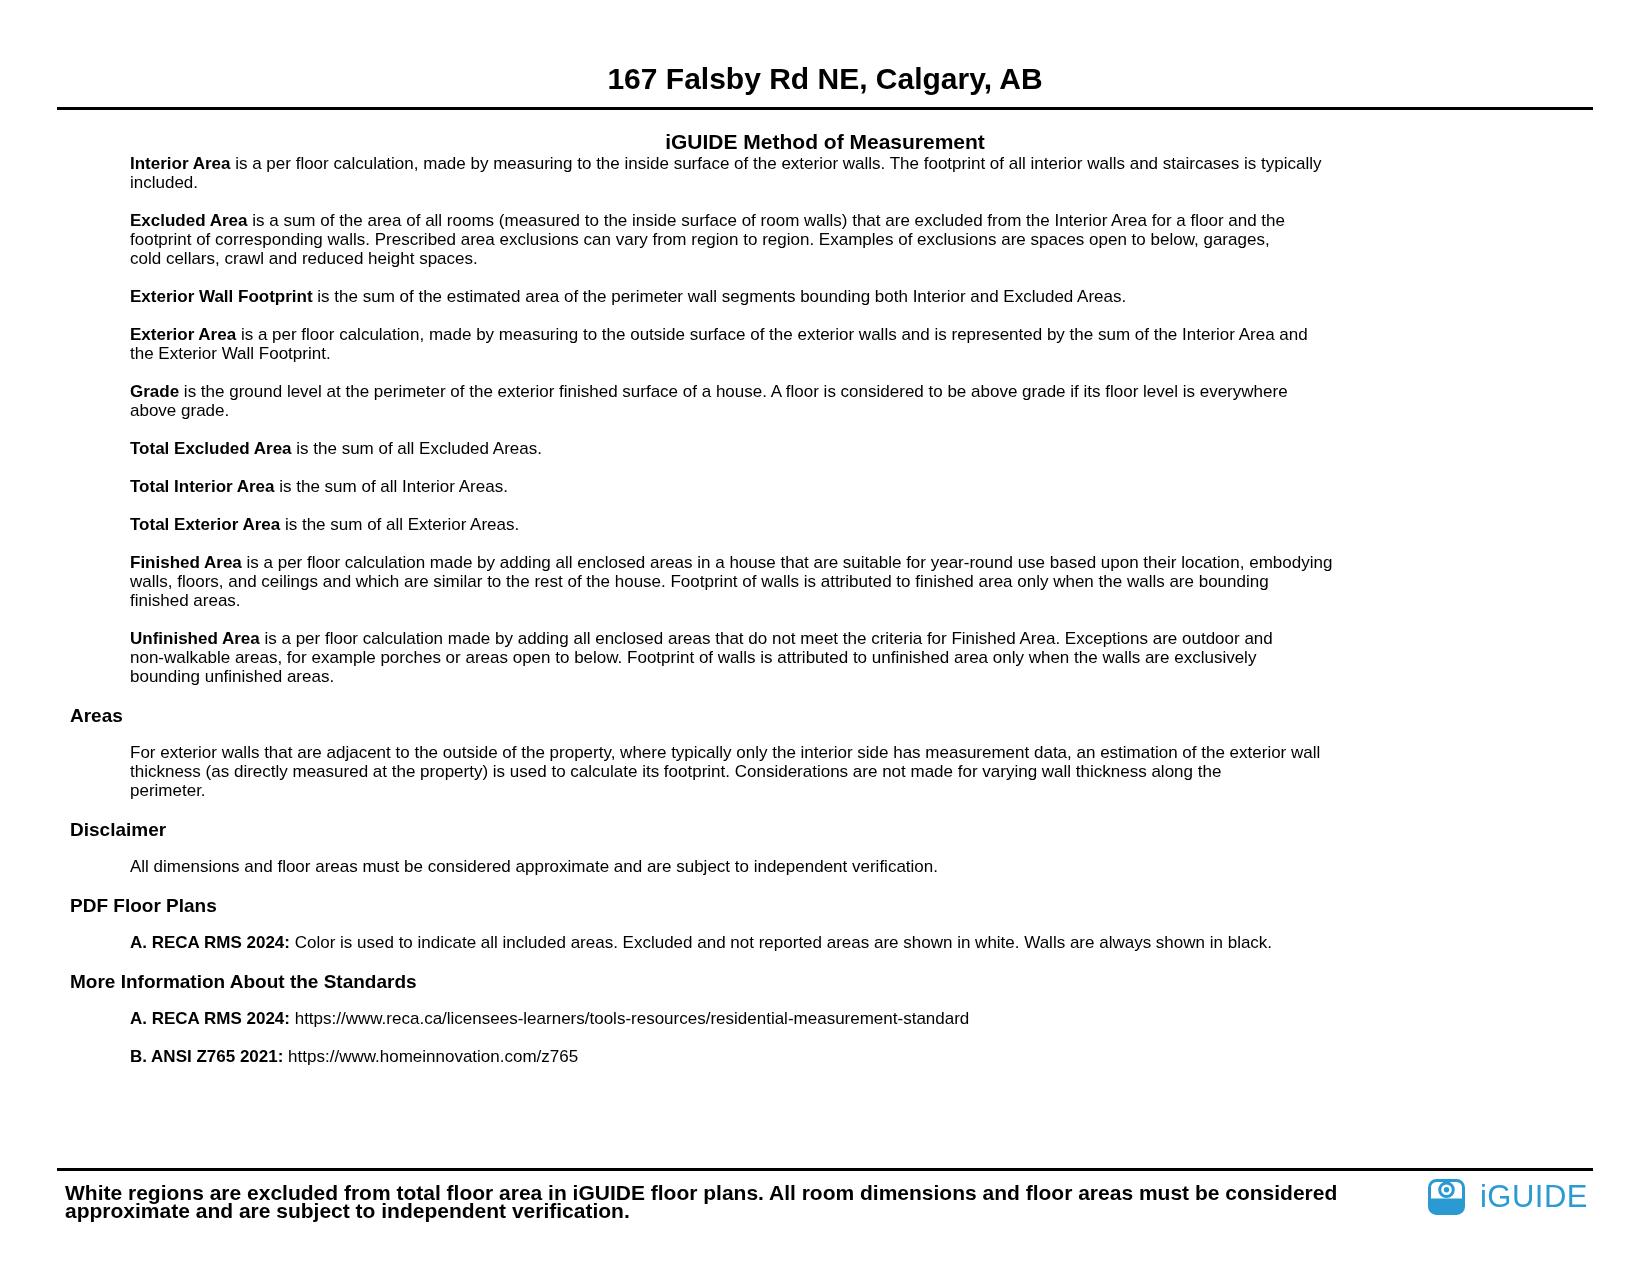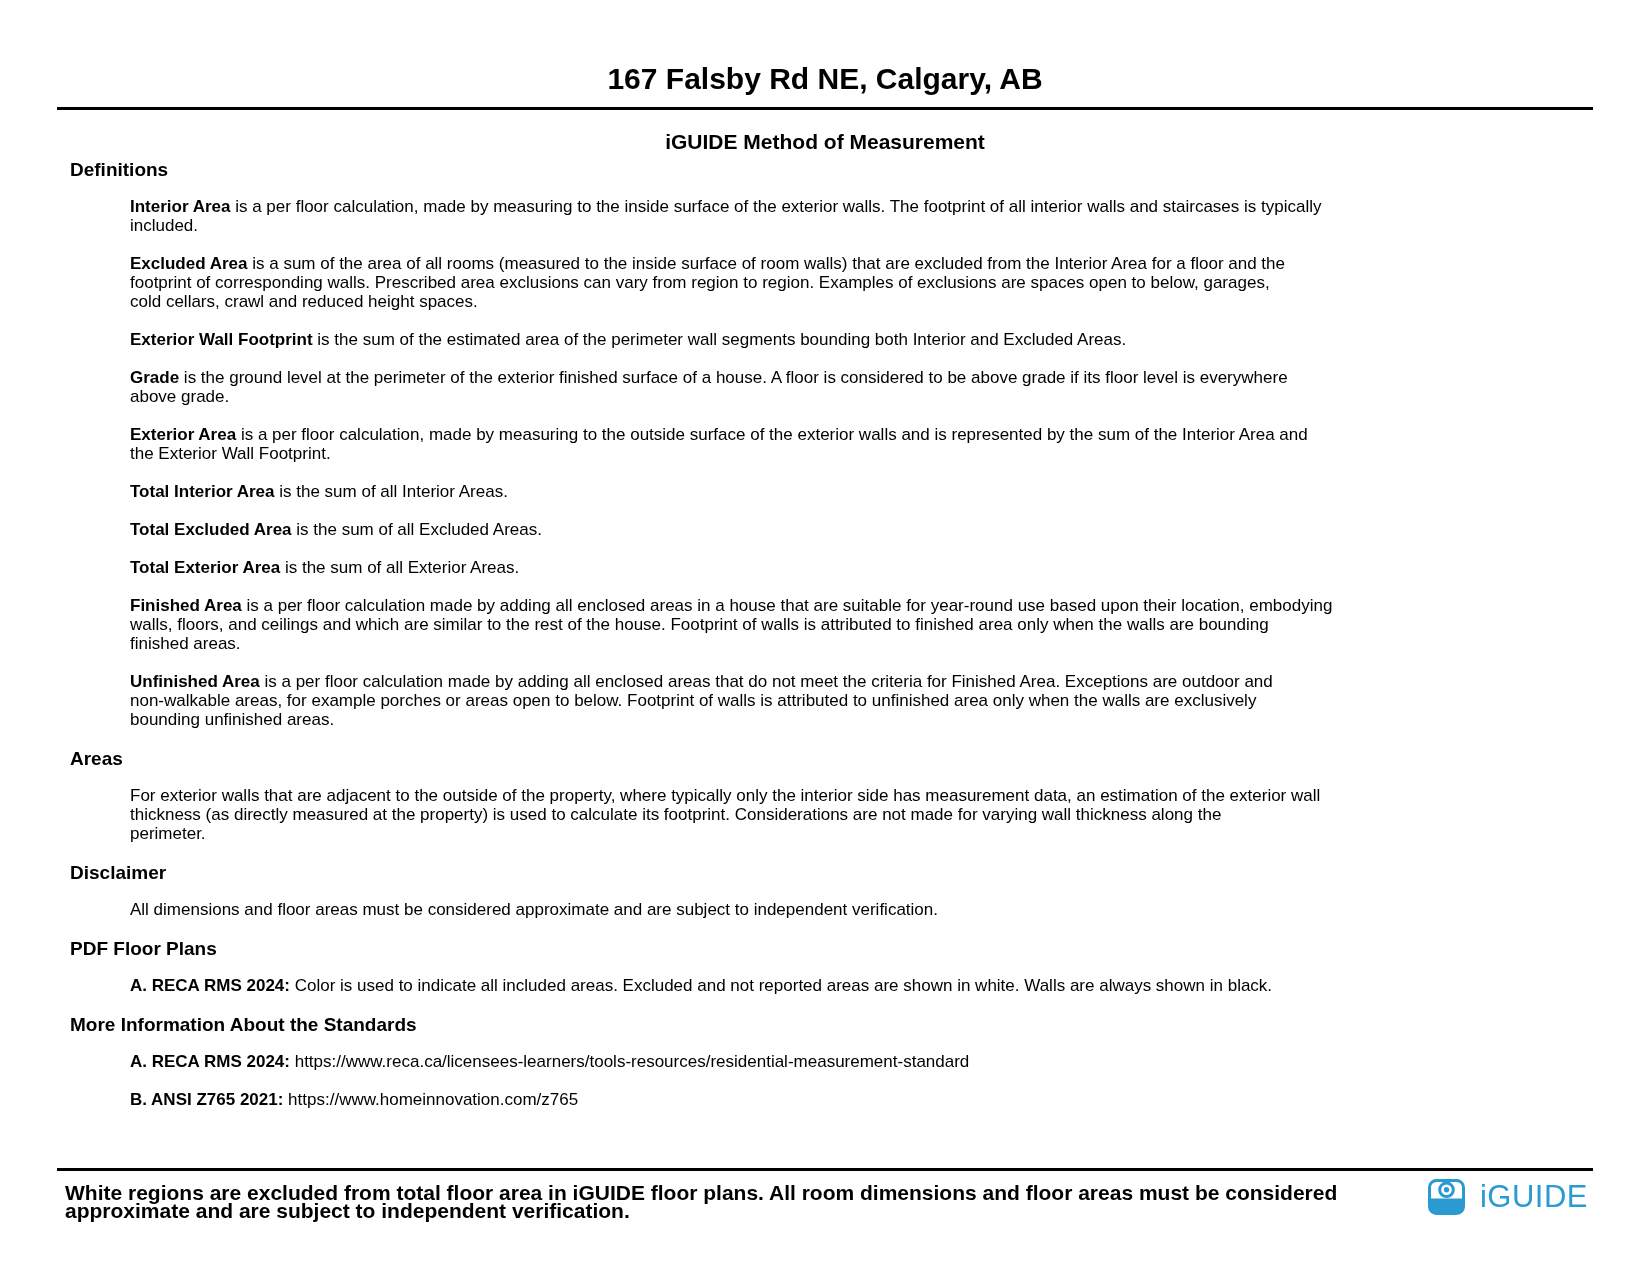--- a/index.html
+++ b/index.html
@@ -29,40 +29,39 @@
 <body>
 
 <div class="page">
 
   <div class="title">167 Falsby Rd NE, Calgary, AB</div>
   <div class="rule"></div>
   <div class="subtitle">iGUIDE Method of Measurement</div>
 
   <div class="content">
 
-    <div class="heading">Definitions</div>
 
     <p class="para"><span class="term">Interior Area</span><span> is a per floor calculation, made by measuring to the inside surface of the exterior walls. The footprint of all interior walls and staircases is typically
 included.</span></p>
 
     <p class="para"><span class="term">Excluded Area</span><span> is a sum of the area of all rooms (measured to the inside surface of room walls) that are excluded from the Interior Area for a floor and the
 footprint of corresponding walls. Prescribed area exclusions can vary from region to region. Examples of exclusions are spaces open to below, garages,
 cold cellars, crawl and reduced height spaces.</span></p>
 
     <p class="para"><span class="term">Exterior Wall Footprint</span><span> is the sum of the estimated area of the perimeter wall segments bounding both Interior and Excluded Areas.</span></p>
 
+    <p class="para"><span class="term">Exterior Area</span><span> is a per floor calculation, made by measuring to the outside surface of the exterior walls and is represented by the sum of the Interior Area and
+the Exterior Wall Footprint.</span></p>
+
     <p class="para"><span class="term">Grade</span><span> is the ground level at the perimeter of the exterior finished surface of a house. A floor is considered to be above grade if its floor level is everywhere
 above grade.</span></p>
 
-    <p class="para"><span class="term">Exterior Area</span><span> is a per floor calculation, made by measuring to the outside surface of the exterior walls and is represented by the sum of the Interior Area and
-the Exterior Wall Footprint.</span></p>
+    <p class="para"><span class="term">Total Excluded Area</span><span> is the sum of all Excluded Areas.</span></p>
 
     <p class="para"><span class="term">Total Interior Area</span><span> is the sum of all Interior Areas.</span></p>
-
-    <p class="para"><span class="term">Total Excluded Area</span><span> is the sum of all Excluded Areas.</span></p>
 
     <p class="para"><span class="term">Total Exterior Area</span><span> is the sum of all Exterior Areas.</span></p>
 
     <p class="para"><span class="term">Finished Area</span><span> is a per floor calculation made by adding all enclosed areas in a house that are suitable for year-round use based upon their location, embodying
 walls, floors, and ceilings and which are similar to the rest of the house. Footprint of walls is attributed to finished area only when the walls are bounding
 finished areas.</span></p>
 
     <p class="para"><span class="term">Unfinished Area</span><span> is a per floor calculation made by adding all enclosed areas that do not meet the criteria for Finished Area. Exceptions are outdoor and
 non-walkable areas, for example porches or areas open to below. Footprint of walls is attributed to unfinished area only when the walls are exclusively
 bounding unfinished areas.</span></p>

